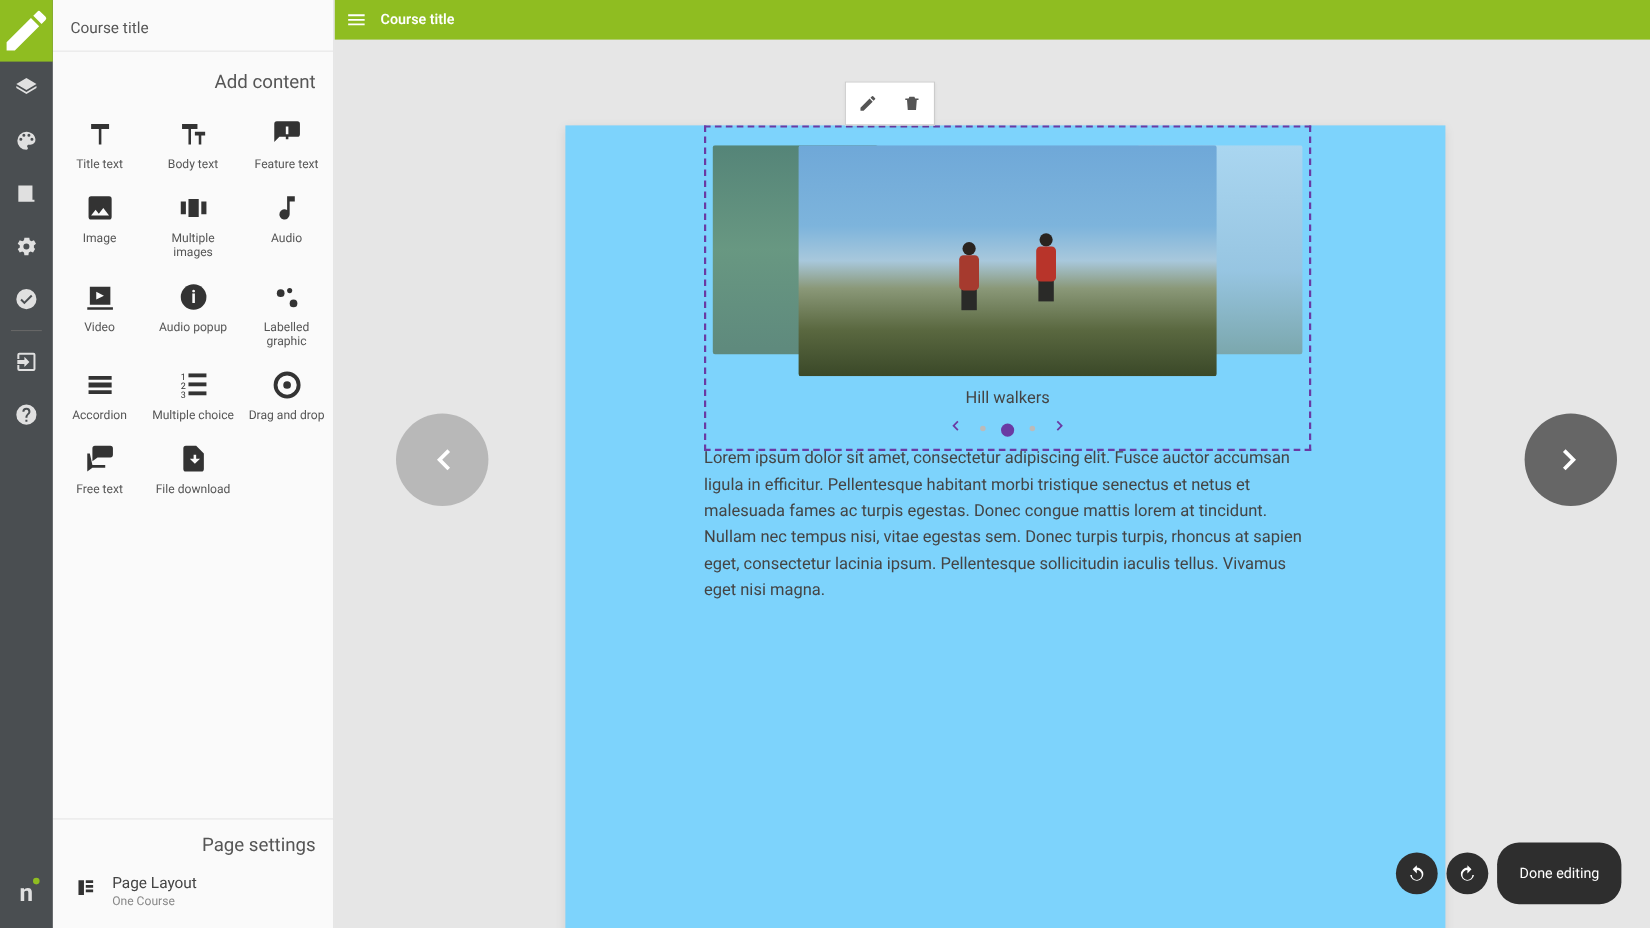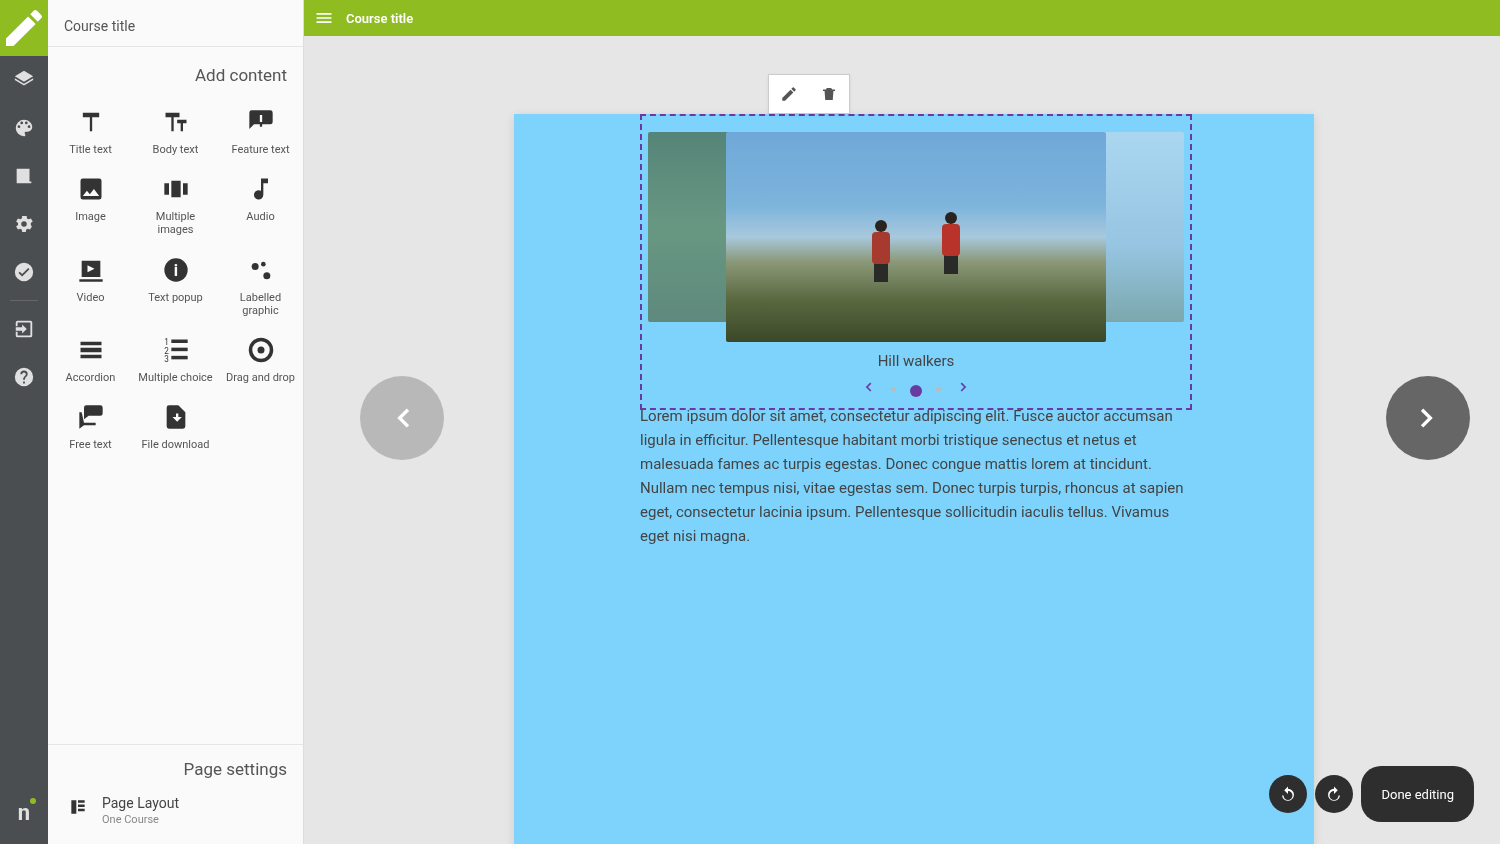--- a/index.html
+++ b/index.html
@@ -197,21 +197,21 @@
         </div>
         <div class="ci-label">Video</div>
       </div>
     <div class="content-item">
         <div class="ci-icon">
           <svg viewBox="0 0 24 24">
             <circle cx="12" cy="12" r="10"></circle>
             <text x="12" y="17" text-anchor="middle" fill="#fafafa" font-size="14" font-weight="bold">i</text>
           </svg>
         </div>
-        <div class="ci-label">Text popup</div>
+        <div class="ci-label">Audio popup</div>
       </div>
     <div class="content-item">
         <div class="ci-icon">
           <svg viewBox="0 0 24 24">
             <circle cx="7" cy="9" r="3"></circle>
             <circle cx="17" cy="17" r="3"></circle>
             <circle cx="14" cy="7" r="2"></circle>
           </svg>
         </div>
         <div class="ci-label">Labelled graphic</div>

